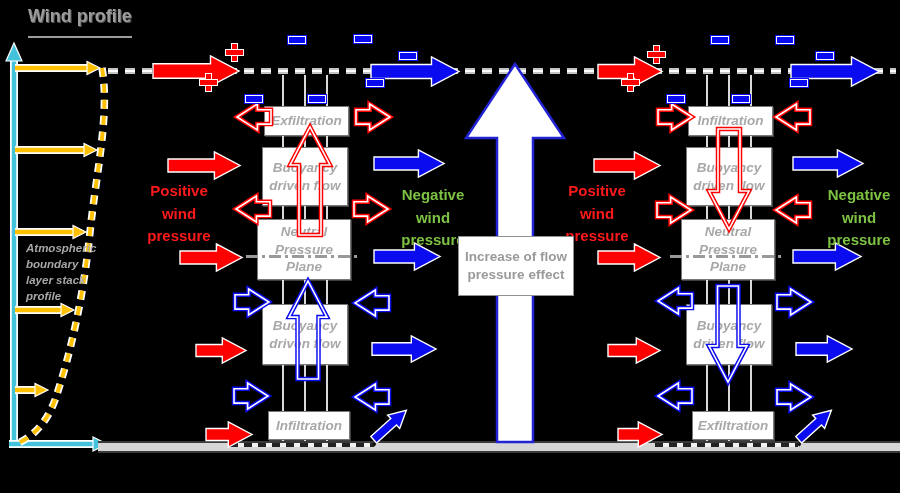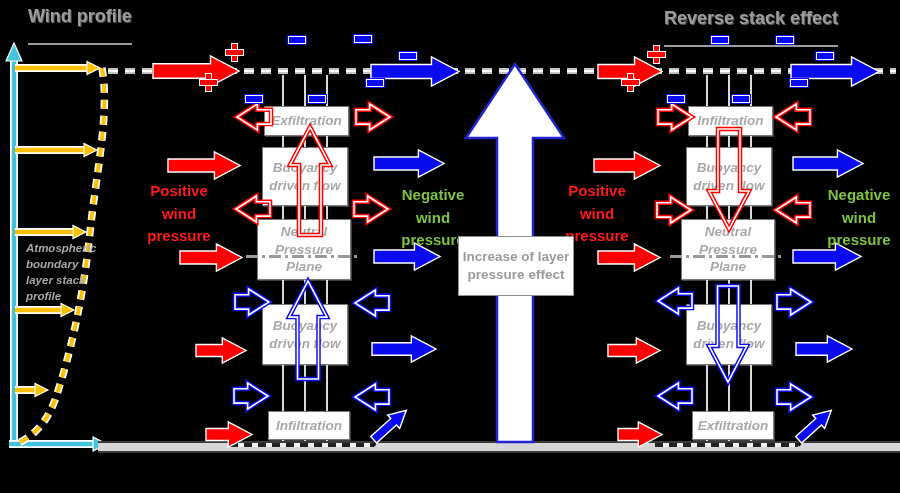--- a/index.html
+++ b/index.html
@@ -1,20 +1,20 @@
 <!DOCTYPE html>
 <html style="--positive-red: #FF0000; --negative-blue: #0B0BEF; --profile-yellow: #FFC000; --axis-cyan: #45C2DB; --label-gray: #A8A8A8; --title-gray: #9C9C9C; --green-text: #7DC242; --red-text: #FF1A1A; --ground-gray: #D6D6D6; --center-arrow-blue: #2323D6;"><head>
 <meta charset="utf-8">
 <style>
   html,body{margin:0;padding:0;background:#000;}
   #stage{position:relative;width:900px;height:493px;background:#000;overflow:hidden;
          font-family:"Liberation Sans","DejaVu Sans",sans-serif;}
   .abs{position:absolute;}
   .title{font-weight:bold;font-size:18px;color:var(--title-gray);
-         border-bottom:2.5px solid var(--title-gray);padding-bottom:16px;
+         border-bottom:2.5px solid var(--title-gray);padding-bottom:9px;
          text-shadow:1px 1px 0 rgba(255,255,255,.35);white-space:nowrap;z-index:8;}
   .bx{background:#fff;border:1.2px solid #777;box-shadow:1px 1px 0 rgba(255,255,255,.25);
       display:flex;align-items:center;justify-content:center;text-align:center;
       color:var(--label-gray);font-weight:bold;font-size:13.5px;line-height:1.3;z-index:3;}
   .bx span{position:relative;z-index:6;font-style:italic;}
   .ar{position:absolute;z-index:4;}
   .colline{position:absolute;width:2px;background:#d9d9d9;z-index:1;}
   .plus{position:absolute;width:17px;height:17px;z-index:5;}
   .plus::before{content:'';position:absolute;left:5px;top:-1px;width:5px;height:17px;
       background:var(--positive-red);border:1px solid #fff;}
@@ -34,21 +34,20 @@
   .abl{font-style:italic;color:var(--label-gray);font-size:11.5px;line-height:1.4;font-weight:bold;z-index:6;}
   .ctrlabel{background:#fff;border:1.5px solid #8f8f8f;display:flex;align-items:center;justify-content:center;
       text-align:center;color:#9a9a9a;font-weight:bold;font-size:13.5px;line-height:1.3;z-index:6;}
 </style>
 </head>
 <body>
 
 <div id="stage">
 
   <div class="abs title" style="left:28px;top:6px">Wind profile</div>
-  <div class="abs title" style="left:664px;top:8px">Reverse stack effect</div>
 
   <svg class="abs" style="left:0;top:40px;z-index:2" width="340" height="420">
 
     <line x1="14" y1="406" x2="14" y2="16" stroke="#fff" stroke-width="8"></line>
     <line x1="14" y1="406" x2="14" y2="16" stroke="#45C2DB" stroke-width="4.5"></line>
     <polygon points="14,3 6,21 22,21" fill="#45C2DB" stroke="#fff" stroke-width="1.2"></polygon>
 
     <line x1="9" y1="404" x2="94" y2="404" stroke="#fff" stroke-width="8"></line>
     <line x1="9" y1="404" x2="94" y2="404" stroke="#45C2DB" stroke-width="4.5"></line>
     <polygon points="107,404 93,397 93,411" fill="#45C2DB" stroke="#fff" stroke-width="1.2"></polygon>
@@ -374,16 +373,16 @@
   <div class="minus" style="left:776px;top:36px"></div>
   <div class="minus" style="left:816px;top:52px"></div>
   <div class="minus" style="left:790px;top:79px"></div>
   <div class="minus" style="left:667px;top:95px"></div>
   <div class="minus" style="left:732px;top:95px"></div>
 
   <svg class="abs" style="left:456px;top:60px;z-index:5" width="118" height="384">
     <polygon points="59,4 10,78 41,78 41,382 77,382 77,78 108,78" fill="#fff" stroke="#2323D6" stroke-width="2.5"></polygon>
   </svg>
   <div class="abs ctrlabel" style="left:458px;top:236px;width:114px;height:58px">
-    <span>Increase of layer pressure effect</span>
+    <span>Increase of flow pressure effect</span>
   </div>
 
 </div>
 
 </body></html>

